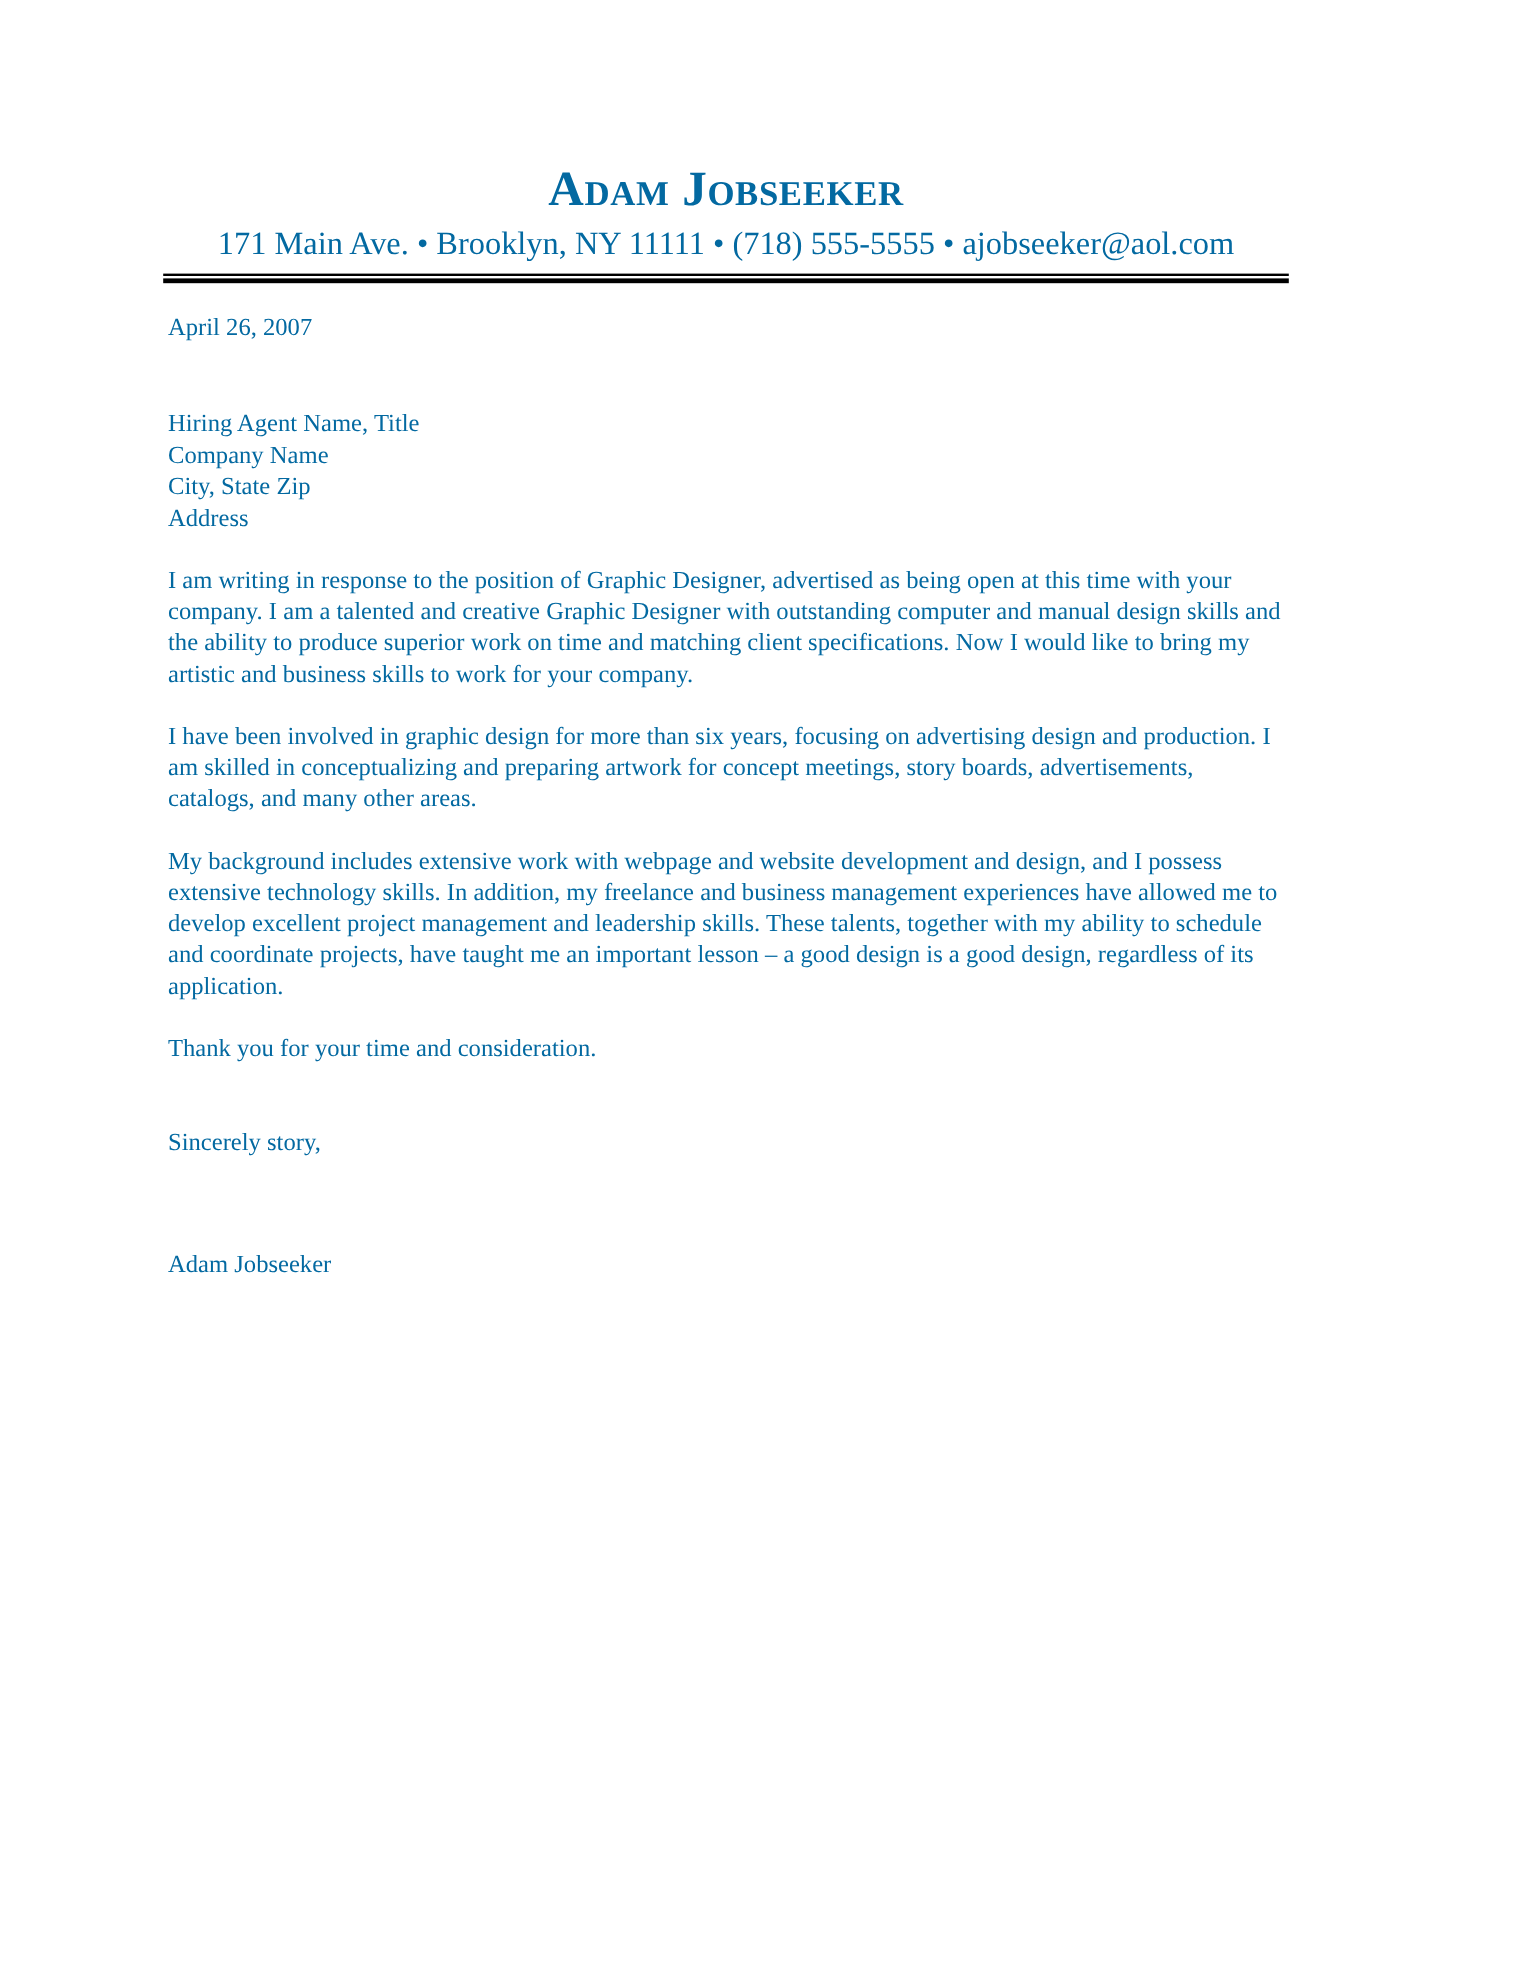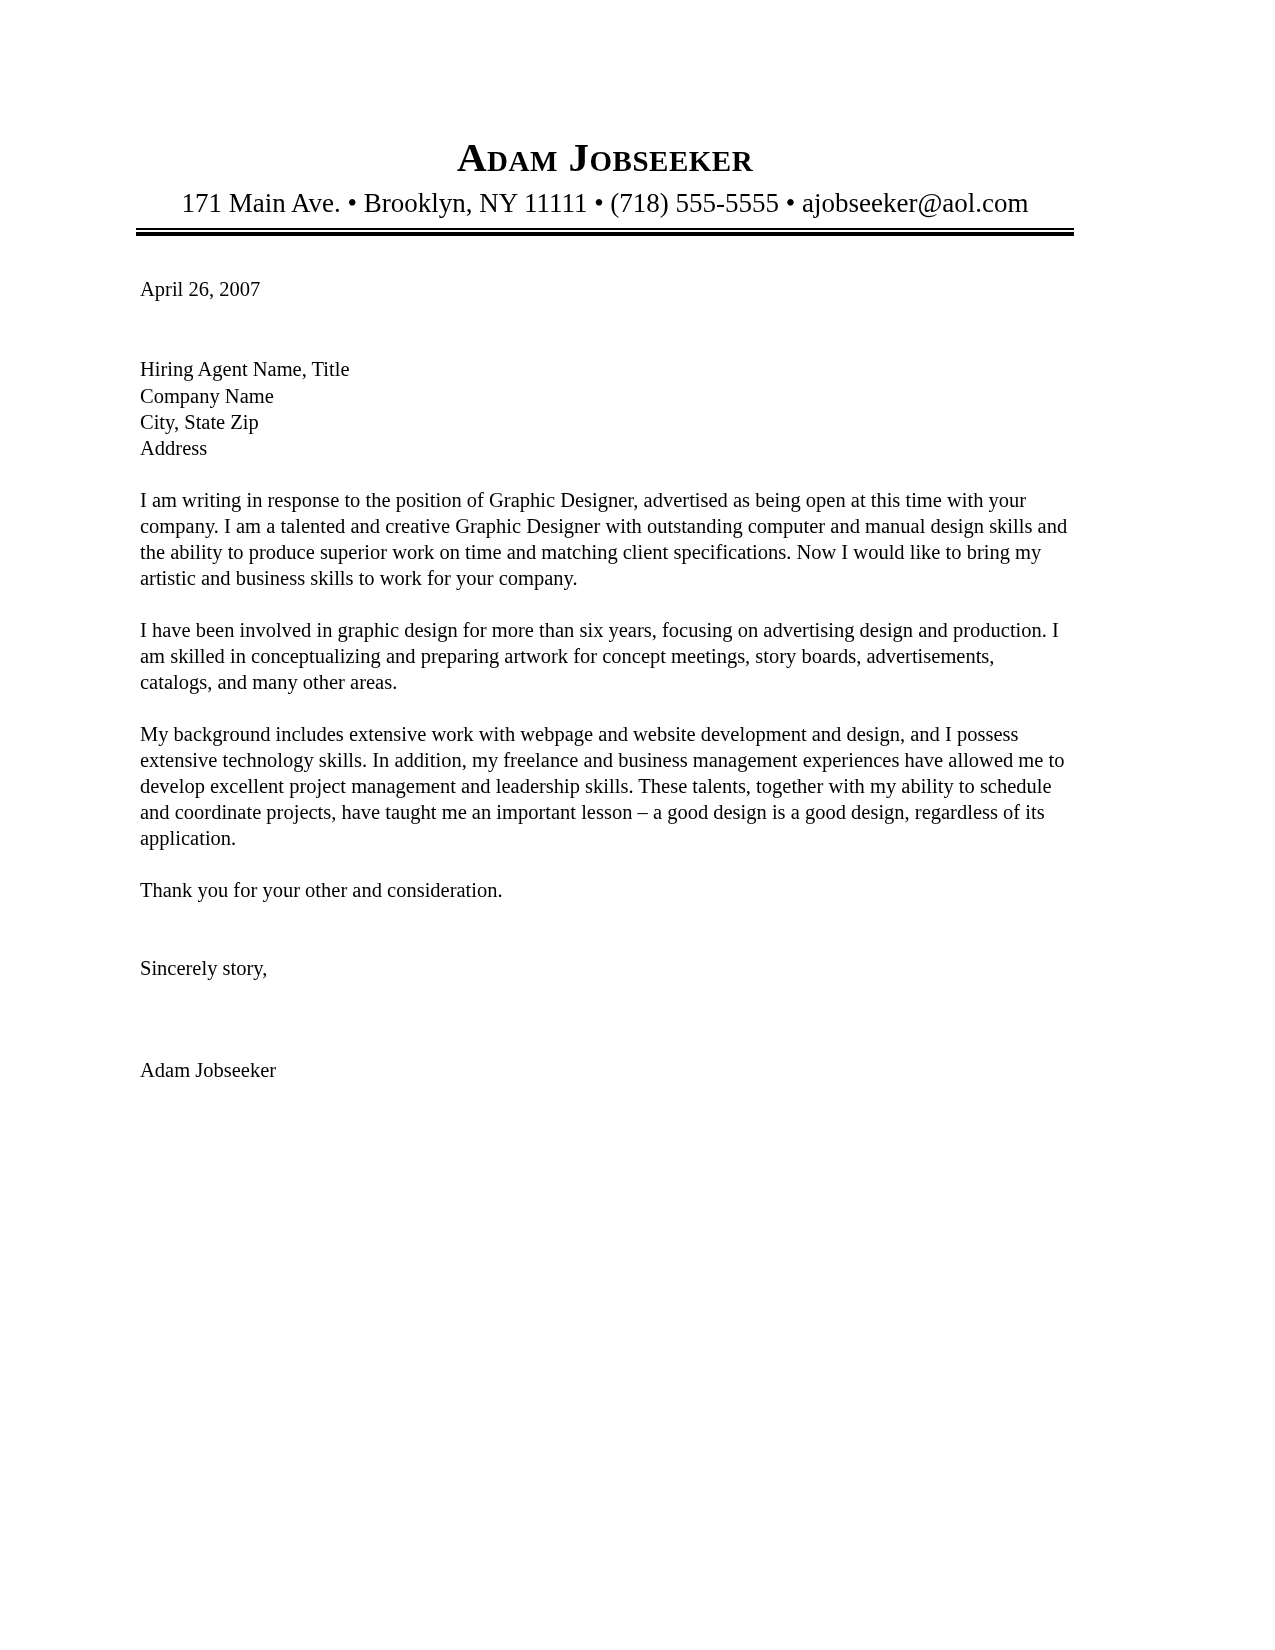--- a/index.html
+++ b/index.html
@@ -8,21 +8,21 @@
     background: #ffffff;
   }
   .page {
     position: relative;
     width: 1275px;
     height: 1650px;
     background: #ffffff;
     margin: 0 auto;
     overflow: hidden;
     font-family: "Liberation Serif", "DejaVu Serif", serif;
-    color: #000000;
+    color: #0369a1;
   }
   .content {
     position: absolute;
     left: 140px;
     top: 0;
     width: 930px;
   }
 
   
   .letterhead {
@@ -57,21 +57,21 @@
     height: 2px;
     background: #ffffff;
   }
   .rule-thick {
     height: 4px;
     background: #000000;
   }
 
   
   .letter {
-    margin-top: 40px;
+    margin-top: 24px;
     font-size: 20.5px;
     line-height: 1.27;
     text-align: left;
   }
   .date-line { margin: 0; }
   .recipient {
     margin: 0;
     padding-top: 54px;
   }
   .recipient div { line-height: 1.27; }
@@ -116,21 +116,21 @@
         <div>Hiring Agent Name, Title</div>
         <div>Company Name</div>
         <div>City, State Zip</div>
         <div>Address</div>
       </div>
 
 
       <p class="para">I am writing in response to the position of Graphic Designer, advertised as being open at this time with your company.  I am a talented and creative Graphic Designer with outstanding computer and manual design skills and the ability to produce superior work on time and matching client specifications.  Now I would like to bring my artistic and business skills to work for your company.</p>
       <p class="para">I have been involved in graphic design for more than six years, focusing on advertising design and production.  I am skilled in conceptualizing and preparing artwork for concept meetings, story boards, advertisements, catalogs, and many other areas.</p>
       <p class="para">My background includes extensive work with webpage and website development and design, and I possess extensive technology skills. In addition, my freelance and business management experiences have allowed me to develop excellent project management and leadership skills.  These talents, together with my ability to schedule and coordinate projects, have taught me an important lesson – a good design is a good design, regardless of its application.</p>
-      <p class="para">Thank you for your other and consideration.</p>
+      <p class="para">Thank you for your time and consideration.</p>
 
       <p class="closing">Sincerely story,</p>
 
       <p class="signature">Adam Jobseeker</p>
 
     </section>
   </div>
 </div>
 
 </body></html>

